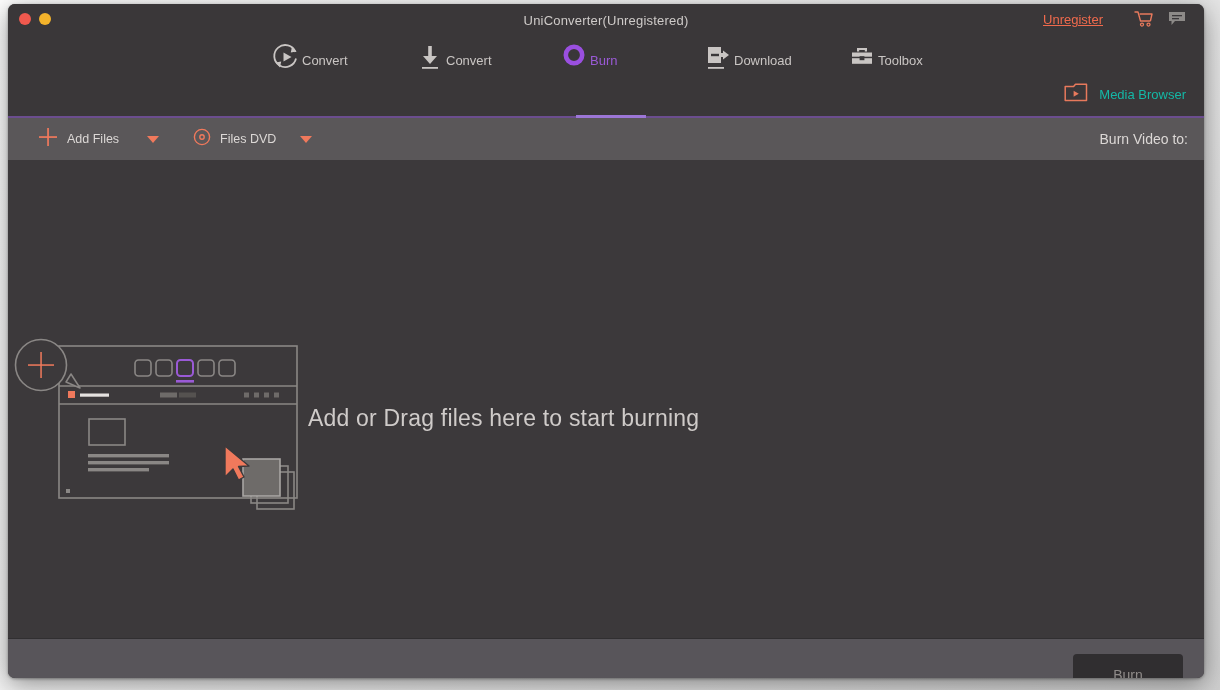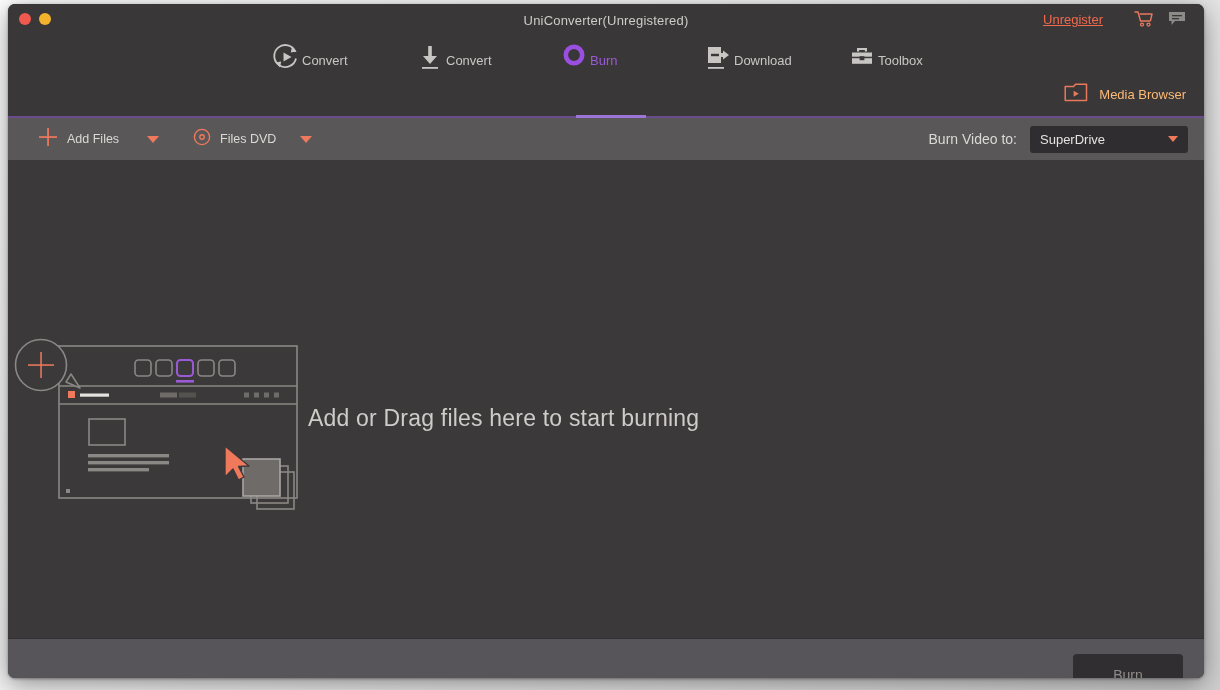--- a/index.html
+++ b/index.html
@@ -111,21 +111,21 @@
     position: absolute;
     right: 18px;
     top: 78px;
     display: flex;
     align-items: center;
     gap: 9px;
     cursor: pointer;
   }
   .media-browser .mblabel {
     font-size: 13px;
-    color: #fdba74;
+    color: #14b8a6;
   }
 
   
   .divider {
     position: absolute;
     left: 0; right: 0;
     bottom: 0;
     height: 2px;
     background: #6b4d8f;
   }
@@ -376,24 +376,20 @@
             <circle cx="9" cy="9" r="7.6" fill="none" stroke="#f0795c" stroke-width="1.4"></circle>
             <circle cx="9" cy="9" r="2.2" fill="none" stroke="#f0795c" stroke-width="1.4"></circle>
           </svg>
         </span>
         <span class="lbl">Files DVD</span>
       </div>
       <span class="caret" style="margin-left:22px;"></span>
 
       <div class="burn-to-wrap">
         <span class="burn-to-label">Burn Video to:</span>
-        <div class="select">
-          <span class="sval">SuperDrive</span>
-          <span class="caret-sm"></span>
-        </div>
       </div>
     </div>
 
     <div class="main">
 
       <div class="illus">
         <svg width="300" height="190" viewBox="0 0 300 190">
 
           <rect x="51" y="12" width="238" height="152" fill="none" stroke="#8a8785" stroke-width="1.6"></rect>
 

